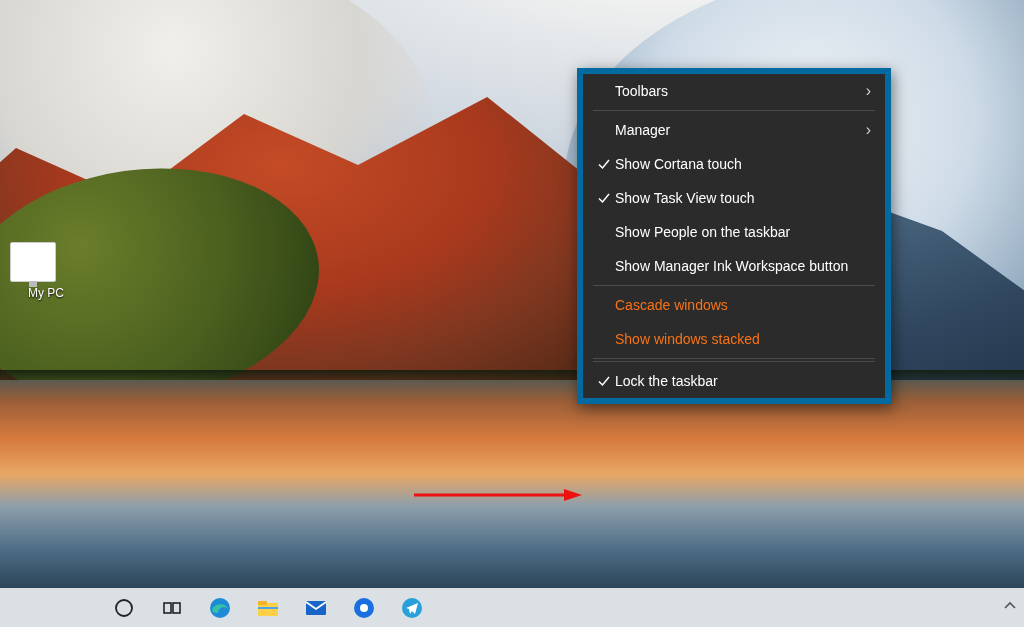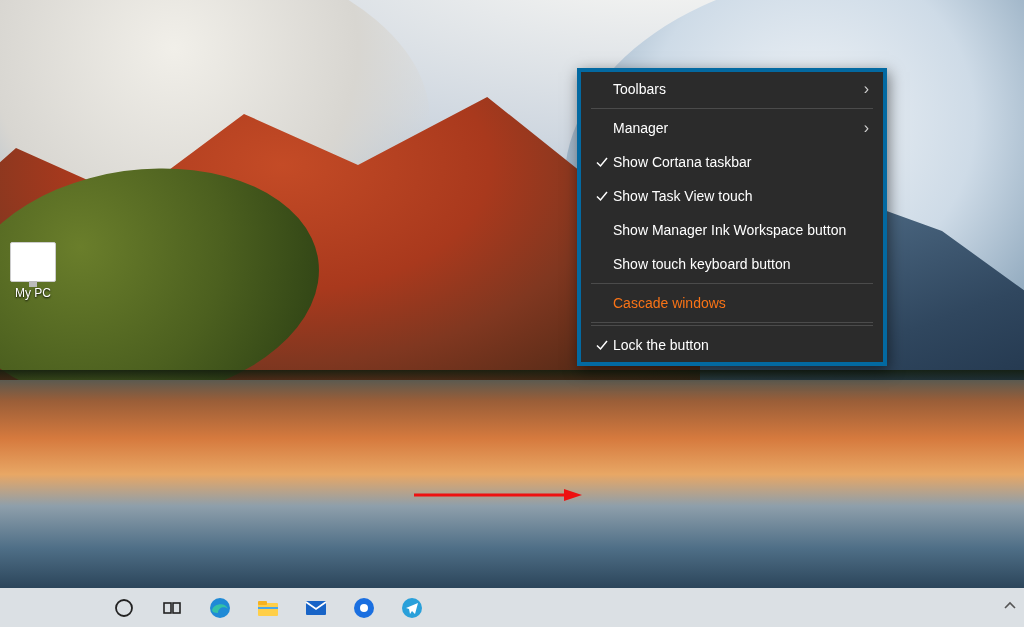--- a/index.html
+++ b/index.html
@@ -79,21 +79,21 @@
     top:370px; left:0; right:0; height:20px;
     background:linear-gradient(to bottom, rgba(20,30,15,.9), transparent);
   }
 
   
   .desktop-icon {
     position: absolute;
     top: 242px;
     left: 2px;
     width: 62px;
-    text-align: center;
+    text-align: right;
   }
   .desktop-icon .glyph {
     width: 44px; height: 38px;
     margin: 0 auto 4px auto;
     background: #fff;
     border: 1px solid #ccc;
     border-radius: 2px;
     position: relative;
   }
   .desktop-icon .glyph::after{
@@ -136,21 +136,21 @@
     font-size: 12px;
   }
 
   
   .context-menu {
     position: absolute;
     top: 68px;
     left: 577px;
     width: 302px;
     background: #2b2b2b;
-    border: 4px solid #0369a1;
+    border: 6px solid #0369a1;
     box-shadow: 2px 4px 14px rgba(0,0,0,.5);
   }
   .menu-item {
     display: flex;
     align-items: center;
     height: 34px;
     padding: 0 14px 0 10px;
     color: #fff;
   }
   .menu-item.disabled { color: #f97316; }
@@ -211,52 +211,56 @@
       <span class="mi-icon"></span>
       <span class="mi-label">Manager</span>
       <span class="mi-arrow">›</span>
     </div>
     <div class="menu-item">
       <span class="mi-icon">
         <svg width="14" height="14" viewBox="0 0 14 14">
           <path d="M2 7.5 L5.5 11 L12 3" fill="none" stroke="#fff" stroke-width="1.5"></path>
         </svg>
       </span>
-      <span class="mi-label">Show Cortana taskbar</span>
+      <span class="mi-label">Show Cortana touch</span>
     </div>
     <div class="menu-item">
       <span class="mi-icon">
         <svg width="14" height="14" viewBox="0 0 14 14">
           <path d="M2 7.5 L5.5 11 L12 3" fill="none" stroke="#fff" stroke-width="1.5"></path>
         </svg>
       </span>
       <span class="mi-label">Show Task View touch</span>
     </div>
     <div class="menu-item">
       <span class="mi-icon"></span>
+      <span class="mi-label">Show People on the taskbar</span>
+    </div>
+    <div class="menu-item">
+      <span class="mi-icon"></span>
       <span class="mi-label">Show Manager Ink Workspace button</span>
-    </div>
-    <div class="menu-item">
-      <span class="mi-icon"></span>
-      <span class="mi-label">Show touch keyboard button</span>
     </div>
     <div class="menu-sep"></div>
     <div class="menu-item disabled">
       <span class="mi-icon"></span>
       <span class="mi-label">Cascade windows</span>
+    </div>
+    <div class="menu-item disabled">
+      <span class="mi-icon"></span>
+      <span class="mi-label">Show windows stacked</span>
     </div>
     <div class="menu-sep"></div>
     <div class="menu-sep"></div>
     <div class="menu-item">
       <span class="mi-icon">
         <svg width="14" height="14" viewBox="0 0 14 14">
           <path d="M2 7.5 L5.5 11 L12 3" fill="none" stroke="#fff" stroke-width="1.5"></path>
         </svg>
       </span>
-      <span class="mi-label">Lock the button</span>
+      <span class="mi-label">Lock the taskbar</span>
     </div>
   </div>
 
 <svg class="arrow" viewBox="0 0 168 14">
   <line x1="0" y1="7" x2="152" y2="7" stroke="#e11" stroke-width="3"></line>
   <polygon points="150,1 168,7 150,13" fill="#e11"></polygon>
 </svg>
 
 <div class="taskbar" id="taskbar">
   <div class="tb-item">

